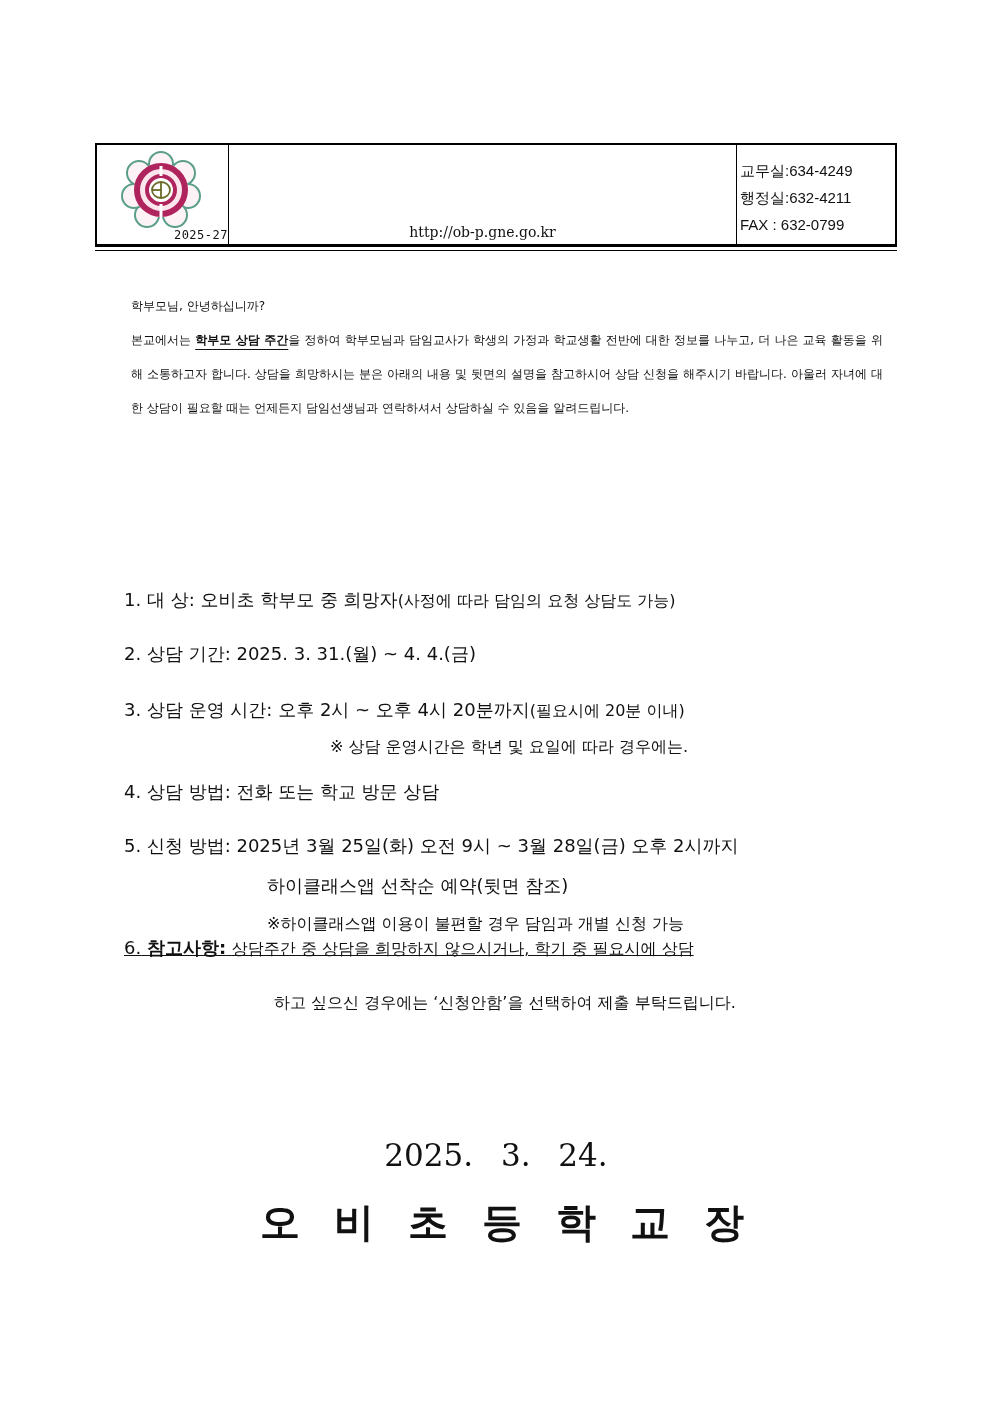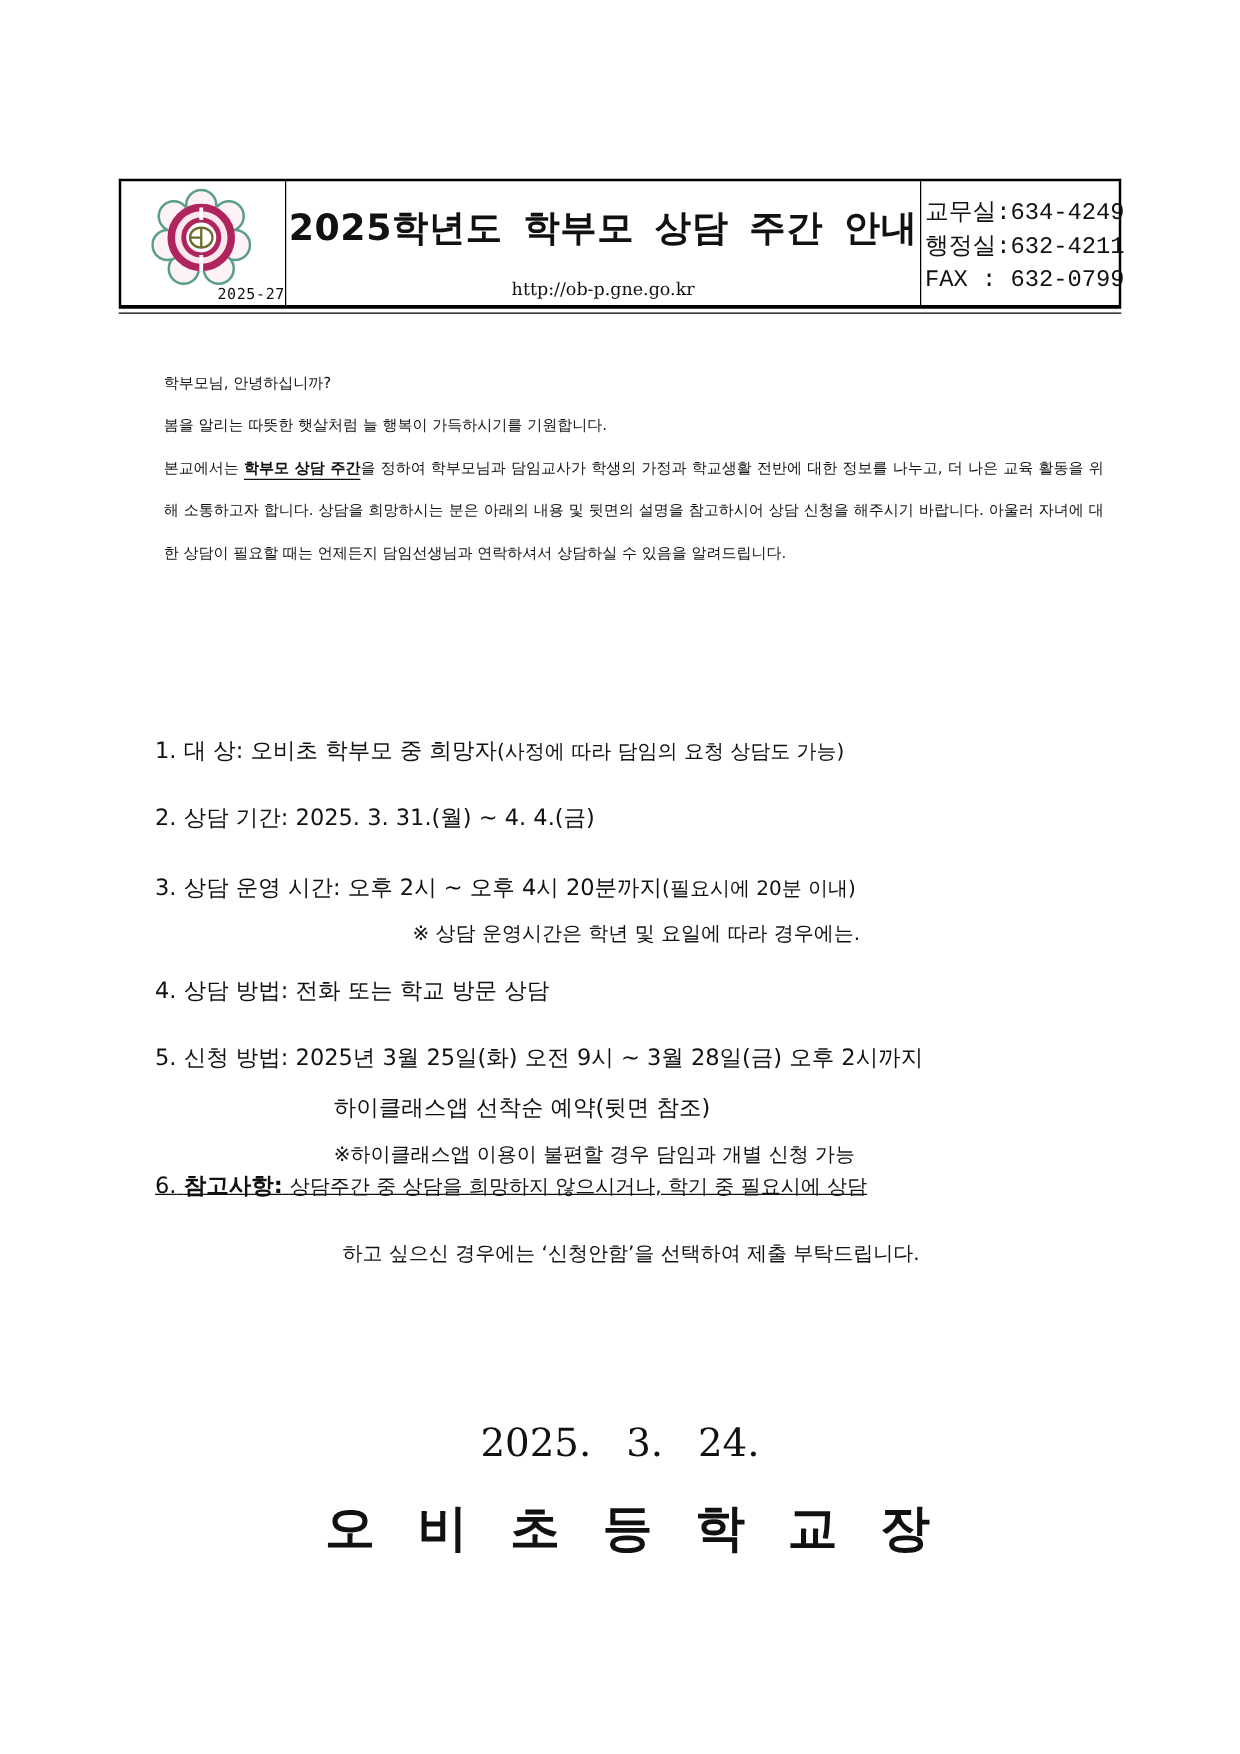--- a/index.html
+++ b/index.html
@@ -32,21 +32,21 @@
       position: absolute; left: 0; right: 0; top: 18px; text-align: center;
       font-family: "DejaVu Sans", sans-serif; font-weight: bold; font-size: 29px;
       letter-spacing: 0.5px; word-spacing: 6px;
     }
     .url-text {
       position: absolute; left: 0; right: 0; bottom: 4px; text-align: center;
       font-family: "DejaVu Serif", "Liberation Serif", serif; font-size: 14px;
     }
     .contact-cell {
       width: 158px; padding: 12px 0 0 3px; box-sizing: border-box;
-      font-family: Liberation Mono, monospace; font-size: 19px;
+      font-family: Liberation Sans, sans-serif; font-size: 15px;
       line-height: 27px; white-space: nowrap;
     }
     .body-text {
       position: absolute; left: 111px; top: 289px; width: 772px;
       font-size: 12px; line-height: 34px; text-align: justify;
     }
     .body-text p { margin: 0; }
     .indent { padding-left: 20px; }
     .emph { font-weight: bold; text-decoration: underline; text-underline-offset: 5px; }
     .items { position: absolute; left: 124px; top: 0; width: 770px; font-size: 18px; }
@@ -82,34 +82,32 @@
       <circle cx="40" cy="39" r="14" fill="#ffffff" stroke="#b0245e" stroke-width="4"></circle>
       <line x1="40" y1="15" x2="40" y2="25" stroke="#ffffff" stroke-width="3"></line>
       <line x1="40" y1="53" x2="40" y2="66" stroke="#ffffff" stroke-width="3"></line>
       <ellipse cx="40" cy="39" rx="9" ry="8" fill="none" stroke="#6a6a2a" stroke-width="1.8"></ellipse>
       <line x1="31" y1="39" x2="40" y2="39" stroke="#6a6a2a" stroke-width="1.8"></line>
       <line x1="40" y1="31" x2="40" y2="47" stroke="#6a6a2a" stroke-width="1.8"></line>
     </svg>
     <div class="doc-no">2025-27</div>
   </div>
   <div class="title-cell">
-    <div class="title-text">2025학년도 학부모 상담 주간 안내</div>
     <div class="url-text">http://ob-p.gne.go.kr</div>
   </div>
   <div class="contact-cell">
     <div>교무실:634-4249</div>
     <div>행정실:632-4211</div>
     <div>FAX : 632-0799</div>
   </div>
 </div>
 <div class="header-under"></div>
 
 <div class="body-text">
   <p class="indent">학부모님, 안녕하십니까?</p>
-  <p class="indent">봄을 알리는 따뜻한 햇살처럼 늘 행복이 가득하시기를 기원합니다.</p>
   <p class="indent"><span>본교에서는 </span><span class="emph">학부모 상담 주간</span><span>을 정하여 학부모님과 담임교사가 학생의 가정과 학교생활 전반에 대한 정보를 나누고, 더 나은 교육 활동을 위해 소통하고자 합니다. 상담을 희망하시는 분은 아래의 내용 및 뒷면의 설명을 참고하시어 상담 신청을 해주시기 바랍니다. 아울러 자녀에 대한 상담이 필요할 때는 언제든지 담임선생님과 연락하셔서 상담하실 수 있음을 알려드립니다.</span></p>
 </div>
 
 <div class="items">
   <div class="item-line" style="top:588px;">
     <span>1.</span>
     <span>대 상:</span>
     <span>오비초 학부모 중 희망자</span><span class="small">(사정에 따라 담임의 요청 상담도 가능)</span>
   </div>
   <div class="item-line" style="top:642px;">

